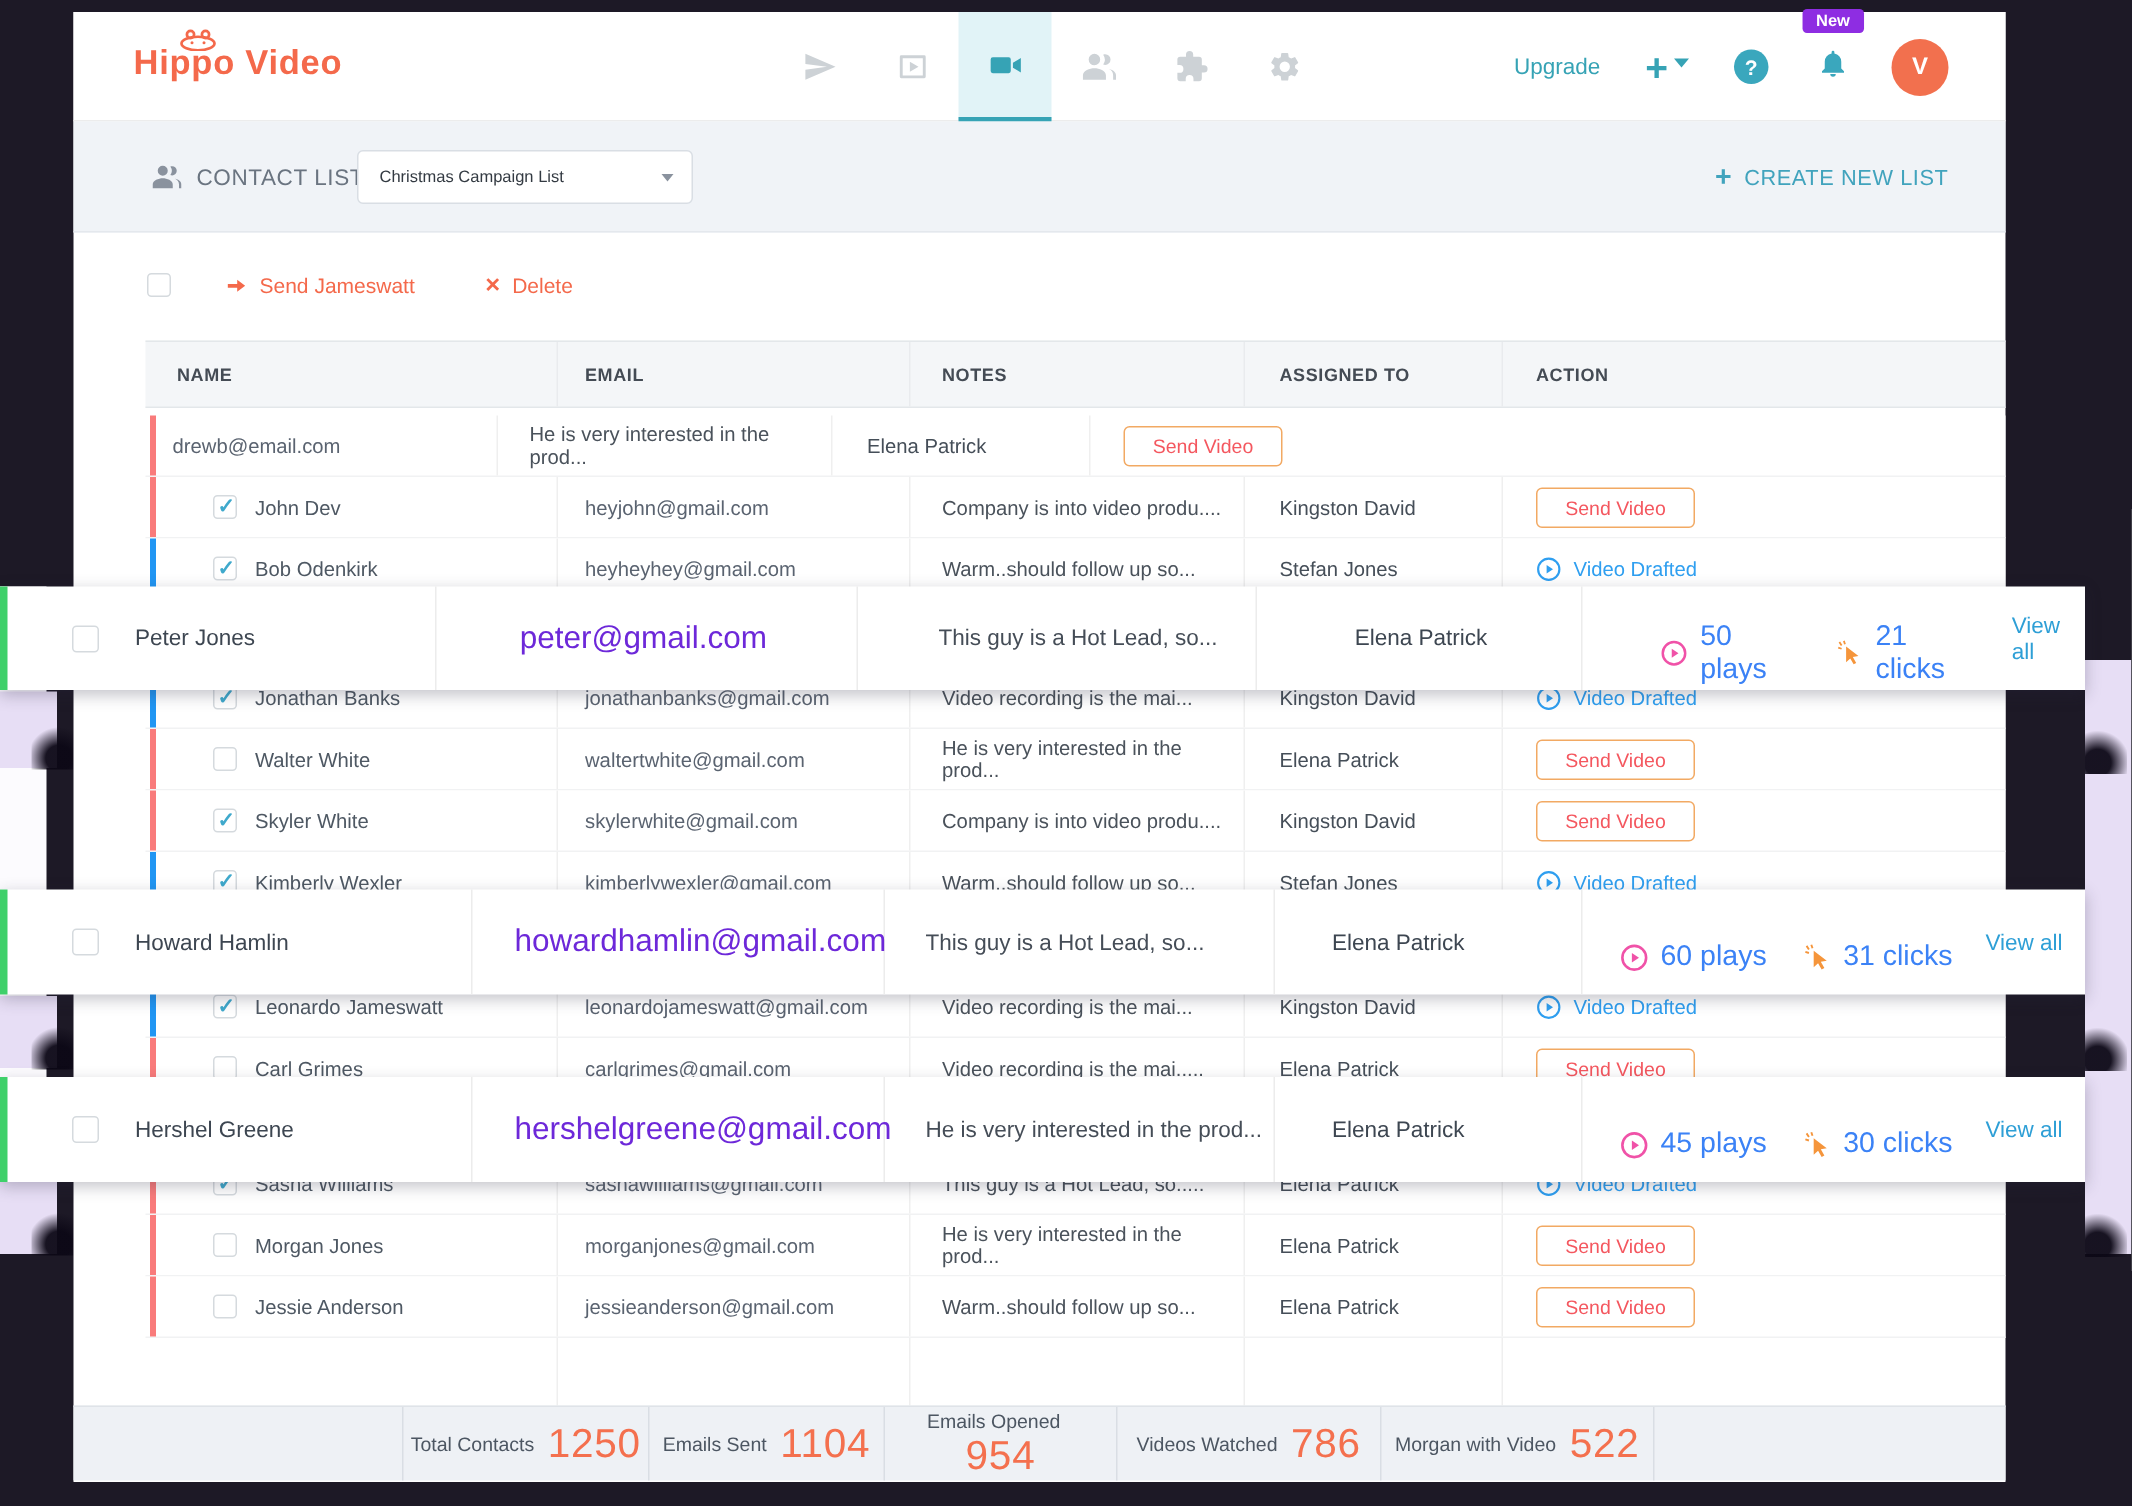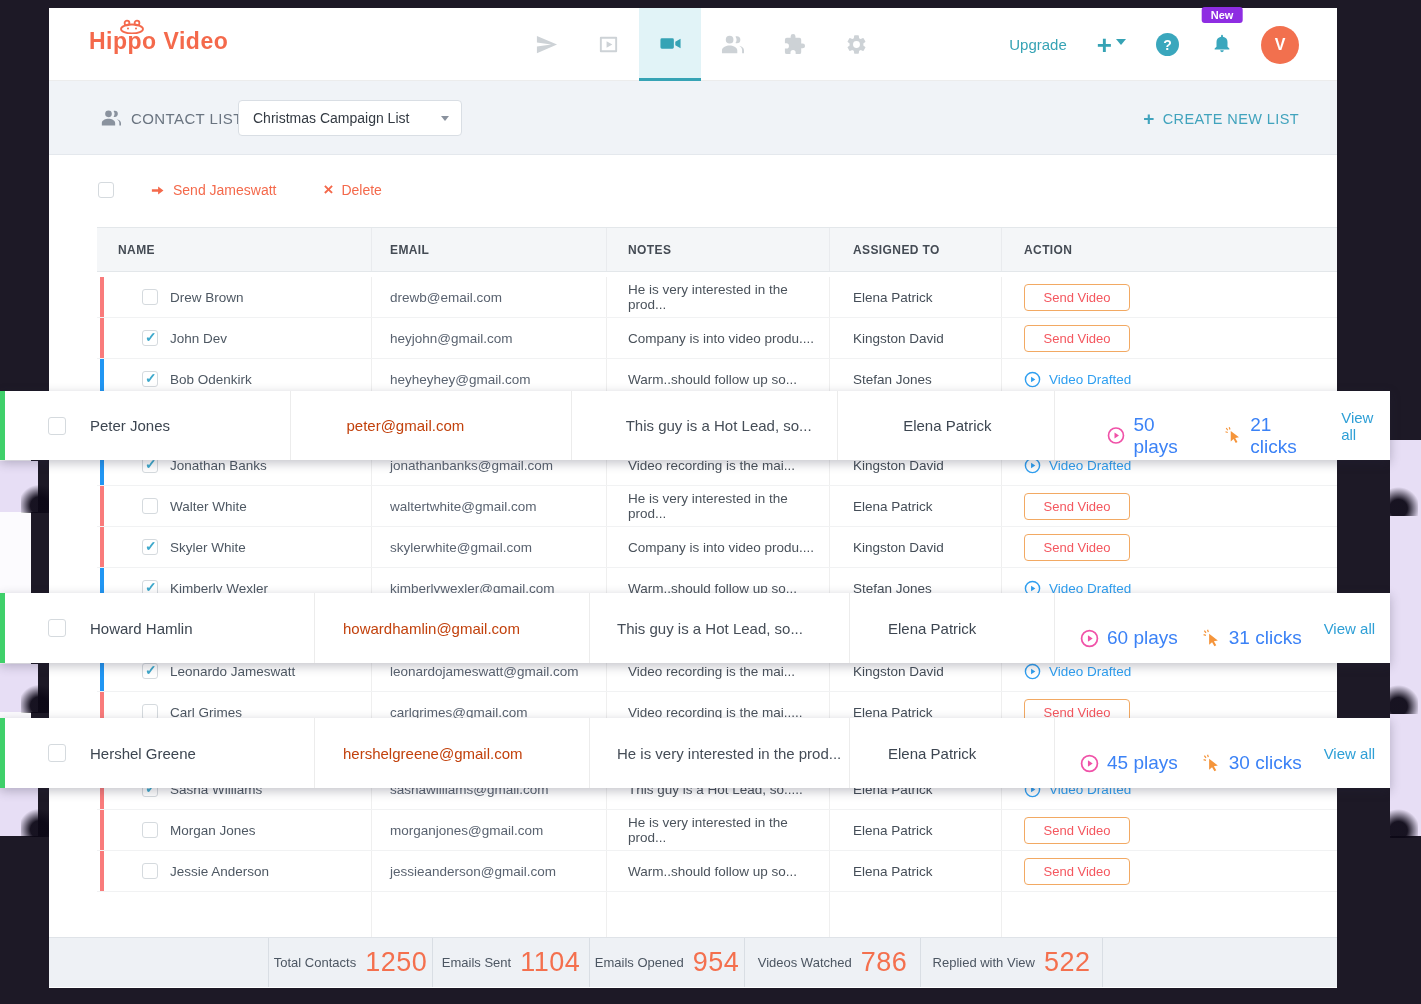--- a/index.html
+++ b/index.html
@@ -47,21 +47,21 @@
   .avatar { width:38px; height:38px; border-radius:50%; background:#f2704e; color:#fff; font-size:16px; font-weight:bold;
             display:flex; align-items:center; justify-content:center; cursor:pointer; }
 
   
   .listbar { position:relative; height:74px; background:#f0f3f7; border-bottom:1px solid #e4e8ed; }
   .listbar-people { position:absolute; left:52px; top:27px; color:#8a929e; }
   .listbar-people svg { width:20px; height:20px; fill:#8a929e; }
   .listbar-label { position:absolute; left:82px; top:29px; font-size:15px; color:#6a7480; letter-spacing:.4px; }
   .list-select { position:absolute; left:189px; top:19px; width:224px; height:36px; background:#fff; border:1px solid #d9dee4;
                  border-radius:4px; display:flex; align-items:center; padding:0 12px 0 14px; cursor:pointer; }
-  .list-select-text { font-size:14px; color:#333a42; flex:1; }
+  .list-select-text { font-size:11px; color:#333a42; flex:1; }
   .select-caret { width:0; height:0; border-left:4px solid transparent; border-right:4px solid transparent; border-top:5px solid #8a929e; }
   .create-list { position:absolute; right:38px; top:27px; color:#41a3bd; font-size:14.5px; letter-spacing:.4px; cursor:pointer; display:flex; align-items:center; }
   .create-plus { font-size:19px; font-weight:bold; margin-right:8px; }
 
   
   .tbar { position:absolute; left:0; top:167px; width:100%; height:30px; display:flex; align-items:center; }
   .cb { width:16px; height:16px; background:#fff; border:1px solid #d5dade; border-radius:3px; position:relative; flex:none; cursor:pointer; }
   .cb.checked::after { content:"\2713"; position:absolute; left:2px; top:-2px; color:#3fa9cc; font-size:14px; font-weight:bold; }
   .cb-lg { width:18px; height:18px; }
   .tbar .cb { margin-left:49px; }
@@ -91,35 +91,35 @@
               font-size:13px; display:flex; align-items:center; justify-content:center; cursor:pointer; font-family:inherit; }
   .drafted { display:flex; align-items:center; color:#2f9ff0; font-size:13.5px; cursor:pointer; }
   .drafted svg { width:17px; height:17px; margin-right:8px; }
   .spacer1 { height:45px; } .spacer2 { height:42px; } .spacer3 { height:36px; }
   .tfill { display:flex; height:45px; }
   .tfill > div { border-right:1px solid #efefef; }
 
   
   .foot { position:absolute; left:0; top:929px; width:1288px; height:50px; background:#eef1f5; border-top:1px solid #dfe3e8; display:flex; }
   .fcell { border-right:1px solid #d9dee4; display:flex; align-items:center; justify-content:center; height:100%; }
-  .f0 { width:220px; } .f1 { width:164px; } .f2 { width:157px; } .f3 { width:155px; } .f4 { width:176px; } .f5 { width:182px; }
+  .f0 { width:220px; } .f1 { width:164px; } .f2 { width:157px; } .f3 { width:155px;flex-direction:column; } .f4 { width:176px; } .f5 { width:182px; }
   .flast { flex:1; border-right:none; }
   .flabel { font-size:13px; color:#4c5662; margin-right:9px; }
   .fvalue { font-size:27px; color:#f4704e; letter-spacing:.5px; }
 
   
   .frow { position:absolute; left:0; width:1390px; background:#fff; z-index:10; display:flex;
           border-left:5px solid #3fd06a; box-shadow:0 3px 10px rgba(40,40,60,.28); }
   .frow-1 { top:391px; height:69px;gap:27px; } .frow-2 { top:593px; height:70px; } .frow-3 { top:718px; height:70px;text-align:center; }
   .frow > div { display:flex; align-items:center; border-right:1px solid #ececec; }
   .fc1 { width:310px; padding-left:43px; } .fc2 { width:275px; padding-left:28px; }
   .fc3 { width:260px; padding-left:27px; } .fc4 { width:205px; padding-left:38px; }
   .fc5 { width:335px; padding-left:25px; border-right:none !important; }
   .fc1 .nm { margin-left:24px; font-size:15px; color:#3d4651; }
-  .fc2 { font-size:15px; color:#c2410c; } .fc3 { font-size:15px; color:#454d57; } .fc4 { font-size:15px; color:#3d4651; }
+  .fc2 { font-size:21px; color:#6d28d9; } .fc3 { font-size:15px; color:#454d57; } .fc4 { font-size:15px; color:#3d4651; }
   .stat { display:flex; align-items:center; color:#3b82f6; font-size:19px;margin-top:20px; }
   .stat svg { margin-right:8px; }
   .stat + .stat { margin-left:24px; }
   .view-all { color:#2e9fd6; font-size:15px; margin-left:22px; cursor:pointer; }
 </style>
 </head>
 <body>
 
 <div id="page">
 
@@ -236,24 +236,20 @@
         <div class="c2">EMAIL</div>
         <div class="c3">NOTES</div>
         <div class="c4">ASSIGNED TO</div>
         <div class="c5">ACTION</div>
       </div>
 
       <div class="rows">
 
         <div class="trow">
           <span class="bar red"></span>
-          <div class="c1">
-              <span class="cb"></span>
-              <span class="nm">Drew Brown</span>
-            </div>
           <div class="c2">drewb@email.com</div>
           <div class="c3">He is very interested in the prod...</div>
           <div class="c4">Elena Patrick</div>
           <div class="c5">
               <button class="btn-send">Send Video</button>
             </div>
         </div>
 
         <div class="trow">
           <span class="bar red"></span>
@@ -467,21 +463,21 @@
       </div>
       <div class="fcell f3">
         <span class="flabel">Emails Opened</span>
           <span class="fvalue">954</span>
       </div>
       <div class="fcell f4">
         <span class="flabel">Videos Watched</span>
           <span class="fvalue">786</span>
       </div>
       <div class="fcell f5">
-        <span class="flabel">Replied with View</span>
+        <span class="flabel">Morgan with Video</span>
           <span class="fvalue">522</span>
       </div>
       <div class="fcell flast"></div>
     </div>
   </div>
 
   <div class="frow frow-1">
     <div class="fc1">
         <span class="cb cb-lg"></span>
         <span class="nm">Peter Jones</span>

